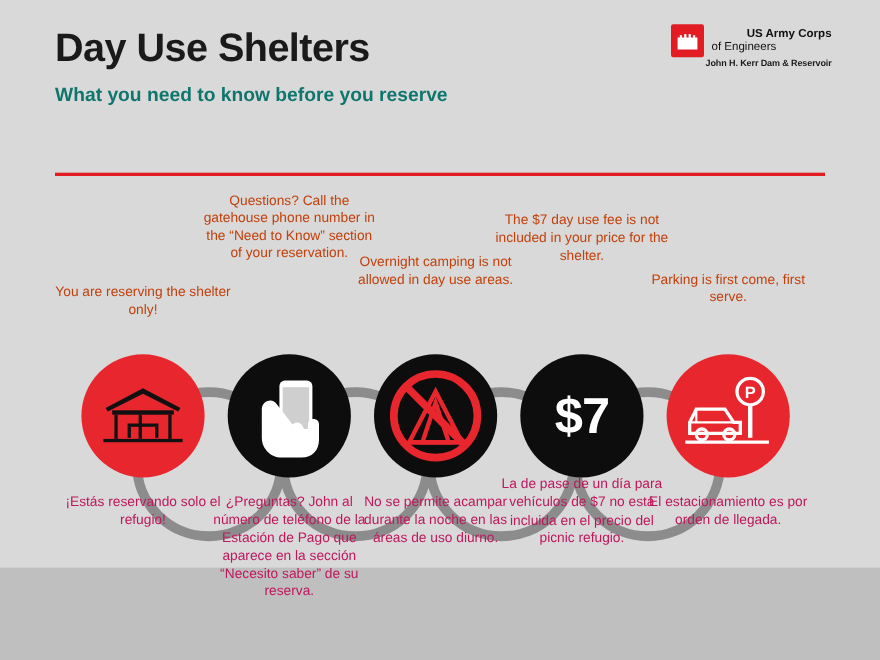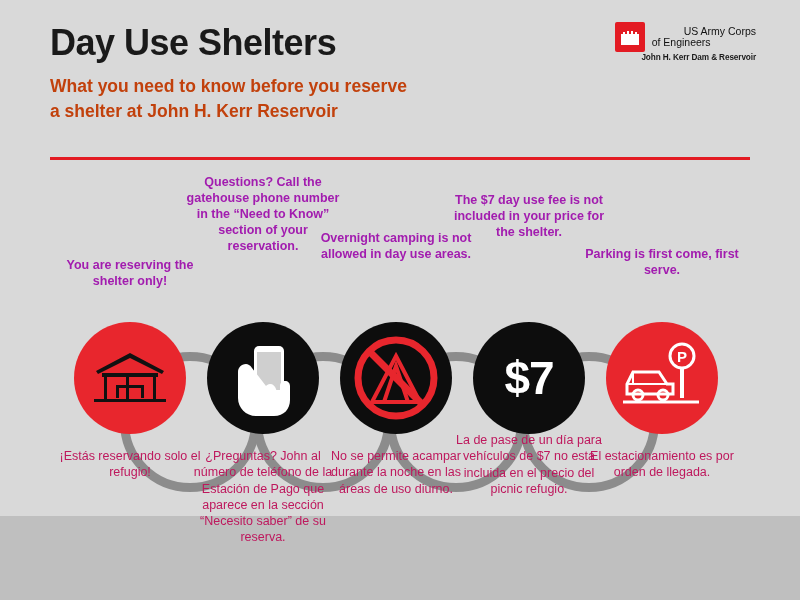--- a/index.html
+++ b/index.html
@@ -32,21 +32,21 @@
     font-size: 36px;
     font-weight: bold;
     color: #1a1a1a;
     letter-spacing: -0.5px;
     margin: 0 0 12px 0;
     line-height: 1.05;
   }
   .subtitle {
     font-size: 17.5px;
     font-weight: bold;
-    color: #c2410c;
+    color: #0f766e;
     line-height: 1.45;
     margin: 0;
     max-width: 520px;
   }
   .rule {
     position: absolute;
     left: 50px;
     right: 50px;
     top: 157px;
     height: 3px;
@@ -81,21 +81,21 @@
     top: 6px;
     width: 20px;
     height: 18px;
   }
   .logo-text {
     text-align: left;
     line-height: 1.08;
   }
   .logo-text .l1 {
     font-size: 10.5px;
-    font-weight: normal;
+    font-weight: bold;
     color: #111;
     display: block;
     padding-left: 32px;
   }
   .logo-text .l2 {
     font-size: 10.5px;
     font-weight: normal;
     color: #111;
     display: block;
   }
@@ -141,22 +141,22 @@
     border-radius: 50%;
     left: 24px;
   }
   .circle.red { background: #e8262d; }
   .circle.black { background: #0d0d0d; }
 
   .caption-top {
     position: absolute;
     width: 160px;
     font-size: 12.5px;
-    font-weight: bold;
-    color: #a21caf;
+    font-weight: normal;
+    color: #c2410c;
     line-height: 1.28;
   }
   .caption-bottom {
     position: absolute;
     width: 160px;
     font-size: 12.5px;
     font-weight: normal;
     color: #be185d;
     line-height: 1.3;
     text-align: center;
@@ -181,21 +181,20 @@
 </style>
 </head>
 <body>
 
 <div class="poster">
 
   <div class="header">
     <h1 class="title">Day Use Shelters</h1>
     <p class="subtitle">
       <span>What you need to know before you reserve</span><br>
-      <span>a shelter at John H. Kerr Reservoir</span>
     </p>
   </div>
   <div class="rule"></div>
 
   <div class="logo">
     <div class="logo-row">
       <div class="logo-mark">
         <svg class="castle" viewBox="0 0 20 18">
           <path fill="#ffffff" d="M1 6h2V4h2v2h2V3h2v3h2V3h2v3h2V4h2v2h2v11H1z M8 11h4v6H8z"></path>
         </svg>

